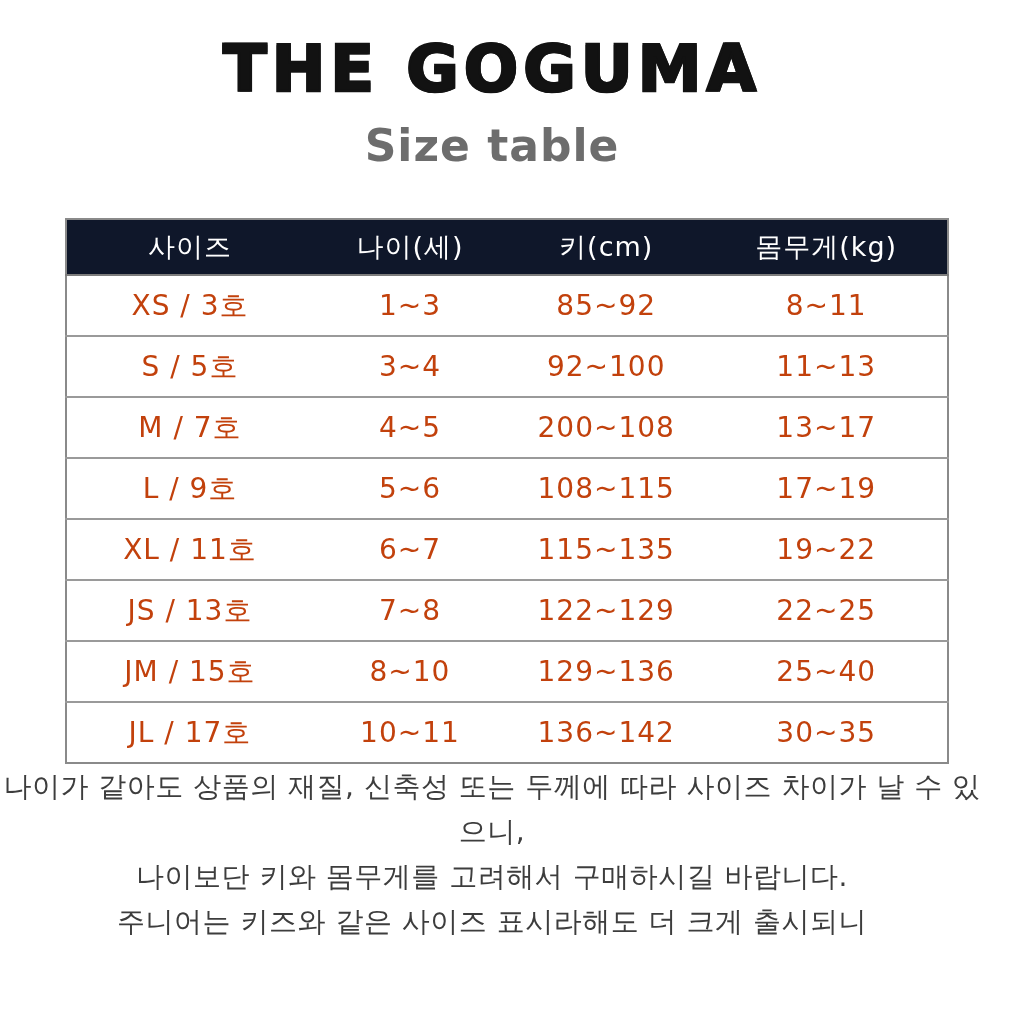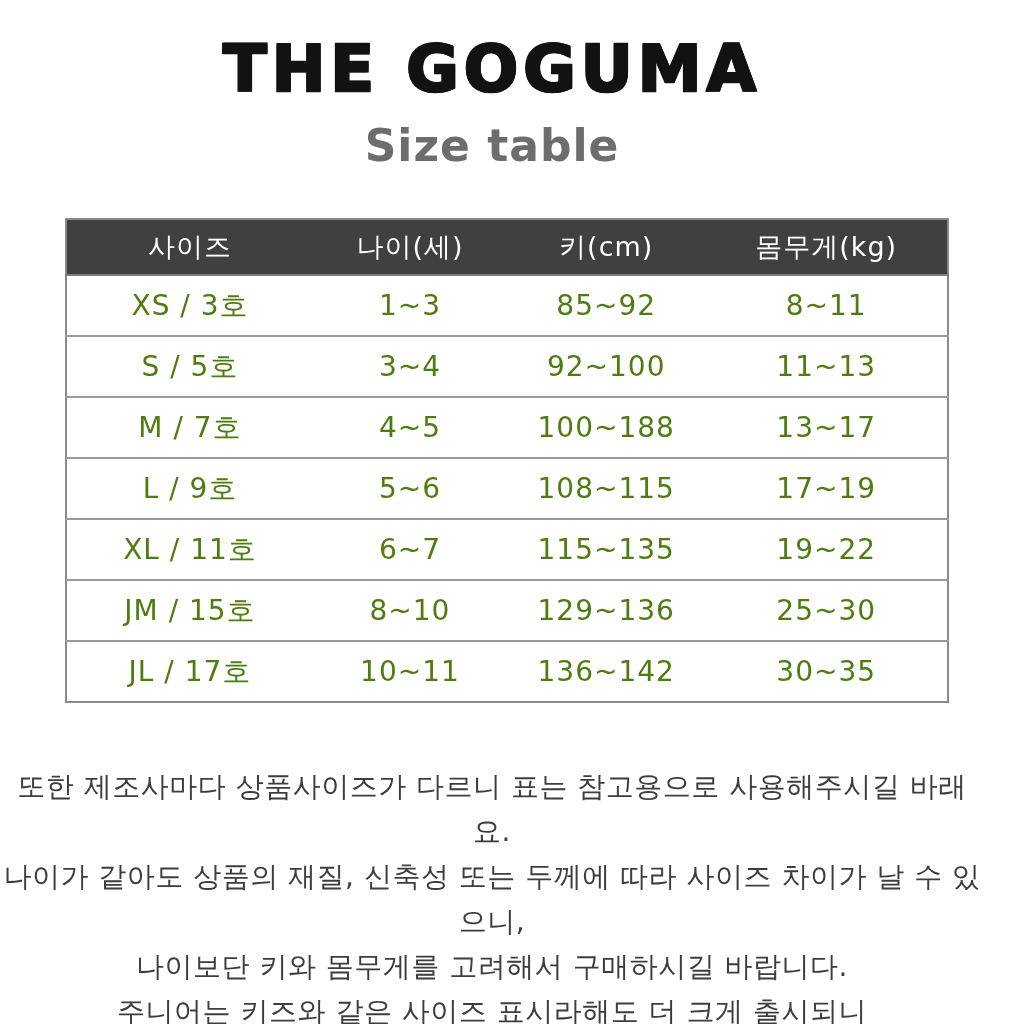--- a/index.html
+++ b/index.html
@@ -50,34 +50,34 @@
     width: 884px;
     border-collapse: collapse;
     table-layout: fixed;
     border: 2px solid #8a8a8a;
   }
   table.size-table col.c1 { width: 28%; }
   table.size-table col.c2 { width: 22%; }
   table.size-table col.c3 { width: 22.5%; }
   table.size-table col.c4 { width: 27.5%; }
   table.size-table th {
-    background: #404040;
+    background: #0f172a;
     color: #ffffff;
     font-size: 27px;
     font-weight: 500;
     height: 52px;
     border-bottom: 2px solid #7d7d7d;
     letter-spacing: 1px;
   }
   table.size-table td {
     height: 57px;
     text-align: center;
     vertical-align: middle;
     font-size: 28px;
-    color: #4d7c0f;
+    color: #c2410c;
     border-bottom: 2px solid #9a9a9a;
     background: #ffffff;
     letter-spacing: 1px;
   }
   table.size-table tr:last-child td {
     border-bottom: none;
   }
   .notes {
     position: absolute;
     top: 764px;
@@ -125,51 +125,56 @@
       </tr>
       <tr>
         <td>S / 5호</td>
         <td>3~4</td>
         <td>92~100</td>
         <td>11~13</td>
       </tr>
       <tr>
         <td>M / 7호</td>
         <td>4~5</td>
-        <td>100~188</td>
+        <td>200~108</td>
         <td>13~17</td>
       </tr>
       <tr>
         <td>L / 9호</td>
         <td>5~6</td>
         <td>108~115</td>
         <td>17~19</td>
       </tr>
       <tr>
         <td>XL / 11호</td>
         <td>6~7</td>
         <td>115~135</td>
         <td>19~22</td>
       </tr>
       <tr>
+        <td>JS / 13호</td>
+        <td>7~8</td>
+        <td>122~129</td>
+        <td>22~25</td>
+      </tr>
+      <tr>
         <td>JM / 15호</td>
         <td>8~10</td>
         <td>129~136</td>
-        <td>25~30</td>
+        <td>25~40</td>
       </tr>
       <tr>
         <td>JL / 17호</td>
         <td>10~11</td>
         <td>136~142</td>
         <td>30~35</td>
       </tr>
     </tbody>
   </table>
 
   <div class="notes">
-    <p>또한 제조사마다 상품사이즈가 다르니 표는 참고용으로 사용해주시길 바래요.</p>
     <p>나이가 같아도 상품의 재질, 신축성 또는 두께에 따라 사이즈 차이가 날 수 있으니,</p>
     <p>나이보단 키와 몸무게를 고려해서 구매하시길 바랍니다.</p>
     <p>주니어는 키즈와 같은 사이즈 표시라해도 더 크게 출시되니</p>
 
   </div>
 
 </div>
 
 </body></html>

